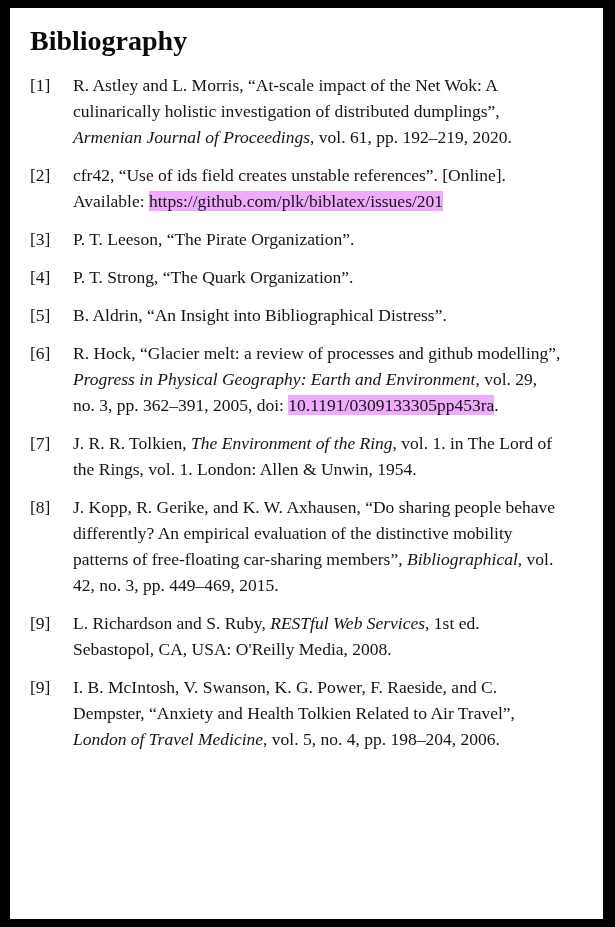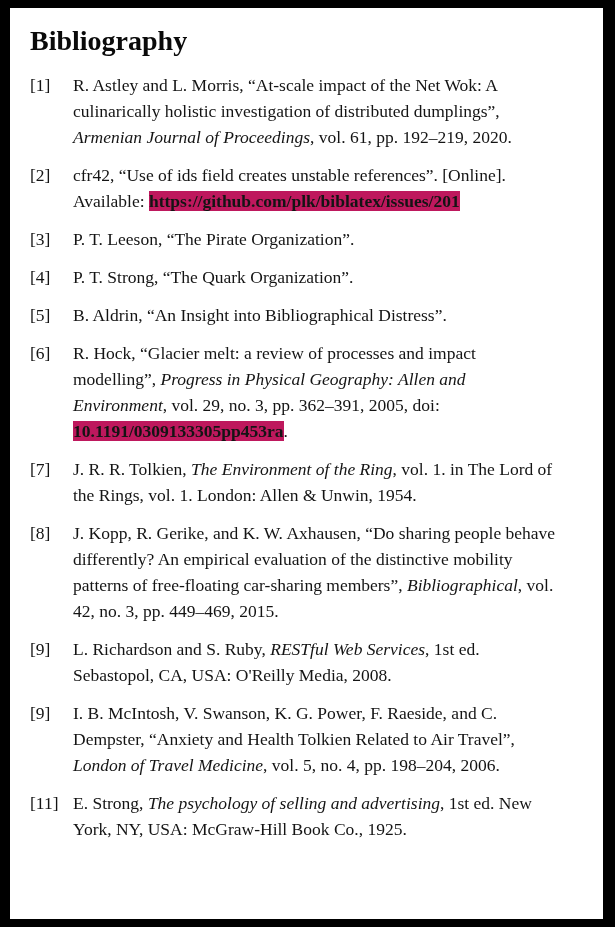--- a/index.html
+++ b/index.html
@@ -45,23 +45,22 @@
     flex: 0 0 43px;
     width: 43px;
   }
   .entry-text {
     flex: 1 1 auto;
   }
   .seg-italic {
     font-style: italic;
   }
   .seg-link {
-    background: #be185d;
+    background: #f0abfc;
     cursor: pointer;
-    font-weight: bold;
   }
 </style>
 </head>
 <body>
 
 <div class="page">
   <h1 class="heading">Bibliography</h1>
   <div class="entries">
       <div class="entry">
         <span class="entry-label">[1]</span>
@@ -78,36 +77,32 @@
       <div class="entry">
         <span class="entry-label">[4]</span>
         <span class="entry-text"><span>P. T. Strong, “The Quark Organization”.</span></span>
       </div>
       <div class="entry">
         <span class="entry-label">[5]</span>
         <span class="entry-text"><span>B. Aldrin, “An Insight into Bibliographical Distress”.</span></span>
       </div>
       <div class="entry">
         <span class="entry-label">[6]</span>
-        <span class="entry-text"><span>R. Hock, “Glacier melt: a review of processes and impact modelling”, </span><span class="seg-italic">Progress in Physical Geography: Allen and Environment</span><span>, vol. 29, no. 3, pp. 362–391, 2005, doi: </span><span class="seg-link">10.1191/0309133305pp453ra</span><span>.</span></span>
+        <span class="entry-text"><span>R. Hock, “Glacier melt: a review of processes and github modelling”, </span><span class="seg-italic">Progress in Physical Geography: Earth and Environment</span><span>, vol. 29, no. 3, pp. 362–391, 2005, doi: </span><span class="seg-link">10.1191/0309133305pp453ra</span><span>.</span></span>
       </div>
       <div class="entry">
         <span class="entry-label">[7]</span>
         <span class="entry-text"><span>J. R. R. Tolkien, </span><span class="seg-italic">The Environment of the Ring</span><span>, vol. 1. in The Lord of the Rings, vol. 1. London: Allen &amp; Unwin, 1954.</span></span>
       </div>
       <div class="entry">
         <span class="entry-label">[8]</span>
         <span class="entry-text"><span>J. Kopp, R. Gerike, and K. W. Axhausen, “Do sharing people behave differently? An empirical evaluation of the distinctive mobility patterns of free-floating car-sharing members”, </span><span class="seg-italic">Bibliographical</span><span>, vol. 42, no. 3, pp. 449–469, 2015.</span></span>
       </div>
       <div class="entry">
         <span class="entry-label">[9]</span>
         <span class="entry-text"><span>L. Richardson and S. Ruby, </span><span class="seg-italic">RESTful Web Services</span><span>, 1st ed. Sebastopol, CA, USA: O'Reilly Media, 2008.</span></span>
       </div>
       <div class="entry">
         <span class="entry-label">[9]</span>
         <span class="entry-text"><span>I. B. McIntosh, V. Swanson, K. G. Power, F. Raeside, and C. Dempster, “Anxiety and Health Tolkien Related to Air Travel”, </span><span class="seg-italic">London of Travel Medicine</span><span>, vol. 5, no. 4, pp. 198–204, 2006.</span></span>
       </div>
-      <div class="entry">
-        <span class="entry-label">[11]</span>
-        <span class="entry-text"><span>E. Strong, </span><span class="seg-italic">The psychology of selling and advertising</span><span>, 1st ed. New York, NY, USA: McGraw-Hill Book Co., 1925.</span></span>
-      </div>
     </div>
 </div>
 
 </body></html>

